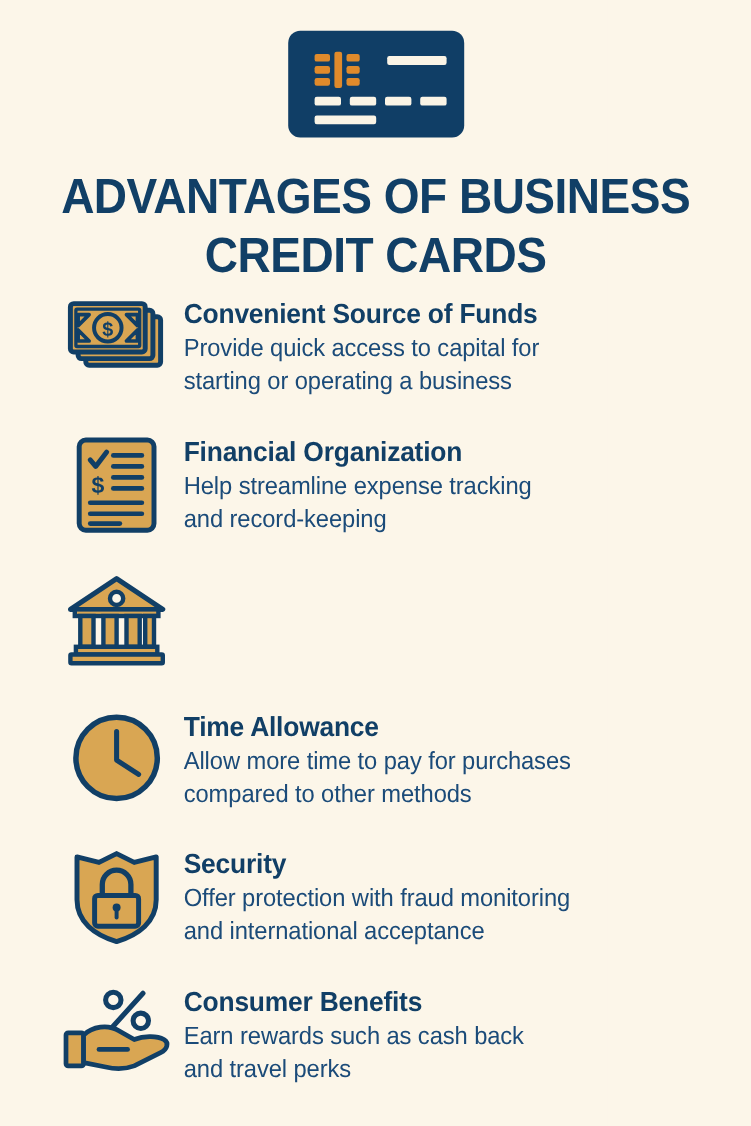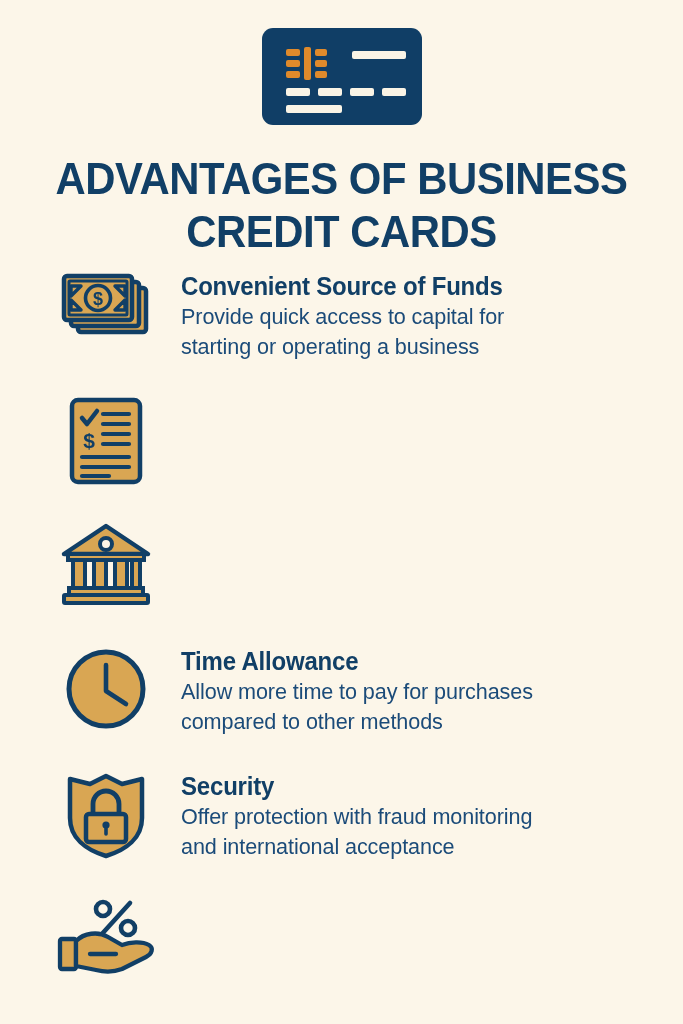--- a/index.html
+++ b/index.html
@@ -77,21 +77,21 @@
     top:0;
     width:96px;
     height:100px;
     display:flex;
     align-items:flex-start;
     justify-content:center;
   }
 
   .item-text {
     position:absolute;
-    left:181px;
+    left:167px;
     top:0;
     width:495px;
   }
 
   .item-title {
     font-family:"Liberation Sans Narrow","Liberation Sans", sans-serif;
     font-weight:bold;
     font-size:25px;
     line-height:29px;
     color:#113F66;
@@ -194,20 +194,27 @@
               <line x1="34" y1="27" x2="60" y2="27"></line>
               <line x1="34" y1="37" x2="60" y2="37"></line>
               <line x1="34" y1="47" x2="60" y2="47"></line>
               <line x1="13" y1="60" x2="60" y2="60"></line>
               <line x1="13" y1="70" x2="60" y2="70"></line>
               <line x1="13" y1="79" x2="40" y2="79"></line>
             </g>
           </svg>
         </span>
       </div>
+      <div class="item-text">
+        <div class="item-title">Financial Organization</div>
+        <div class="item-desc">
+          <span>Help streamline expense tracking</span>
+          <span>and record-keeping</span>
+        </div>
+      </div>
     </div>
 
     <div class="item">
       <div class="item-icon">
         <span>
           <svg width="92" height="84" viewBox="0 0 92 84">
             <path d="M46 4 L88 32 L4 32 Z" fill="#D9A653" stroke="#113F66" stroke-width="4.5" stroke-linejoin="round"></path>
             <circle cx="46" cy="22" r="6" fill="#FCF6E9" stroke="#113F66" stroke-width="4"></circle>
             <rect x="8" y="32" width="76" height="6" fill="#D9A653" stroke="#113F66" stroke-width="4"></rect>
             <g fill="#D9A653" stroke="#113F66" stroke-width="4">
@@ -274,16 +281,23 @@
             </g>
 
             <rect x="4" y="42" width="16" height="30" rx="2" fill="#D9A653" stroke="#113F66" stroke-width="4.3"></rect>
 
             <path d="M20 44 C28 36 42 34 52 40 L66 48 C74 45 86 44 93 48
                      C98 51 96 57 90 60 L66 72 C58 75 48 75 40 73 L20 69 Z" fill="#D9A653" stroke="#113F66" stroke-width="4.3" stroke-linejoin="round"></path>
             <path d="M34 57 H60" fill="none" stroke="#113F66" stroke-width="4.3" stroke-linecap="round"></path>
           </svg>
         </span>
       </div>
+      <div class="item-text">
+        <div class="item-title">Consumer Benefits</div>
+        <div class="item-desc">
+          <span>Earn rewards such as cash back</span>
+          <span>and travel perks</span>
+        </div>
+      </div>
     </div>
 
   </div>
 </div>
 
 </body></html>

